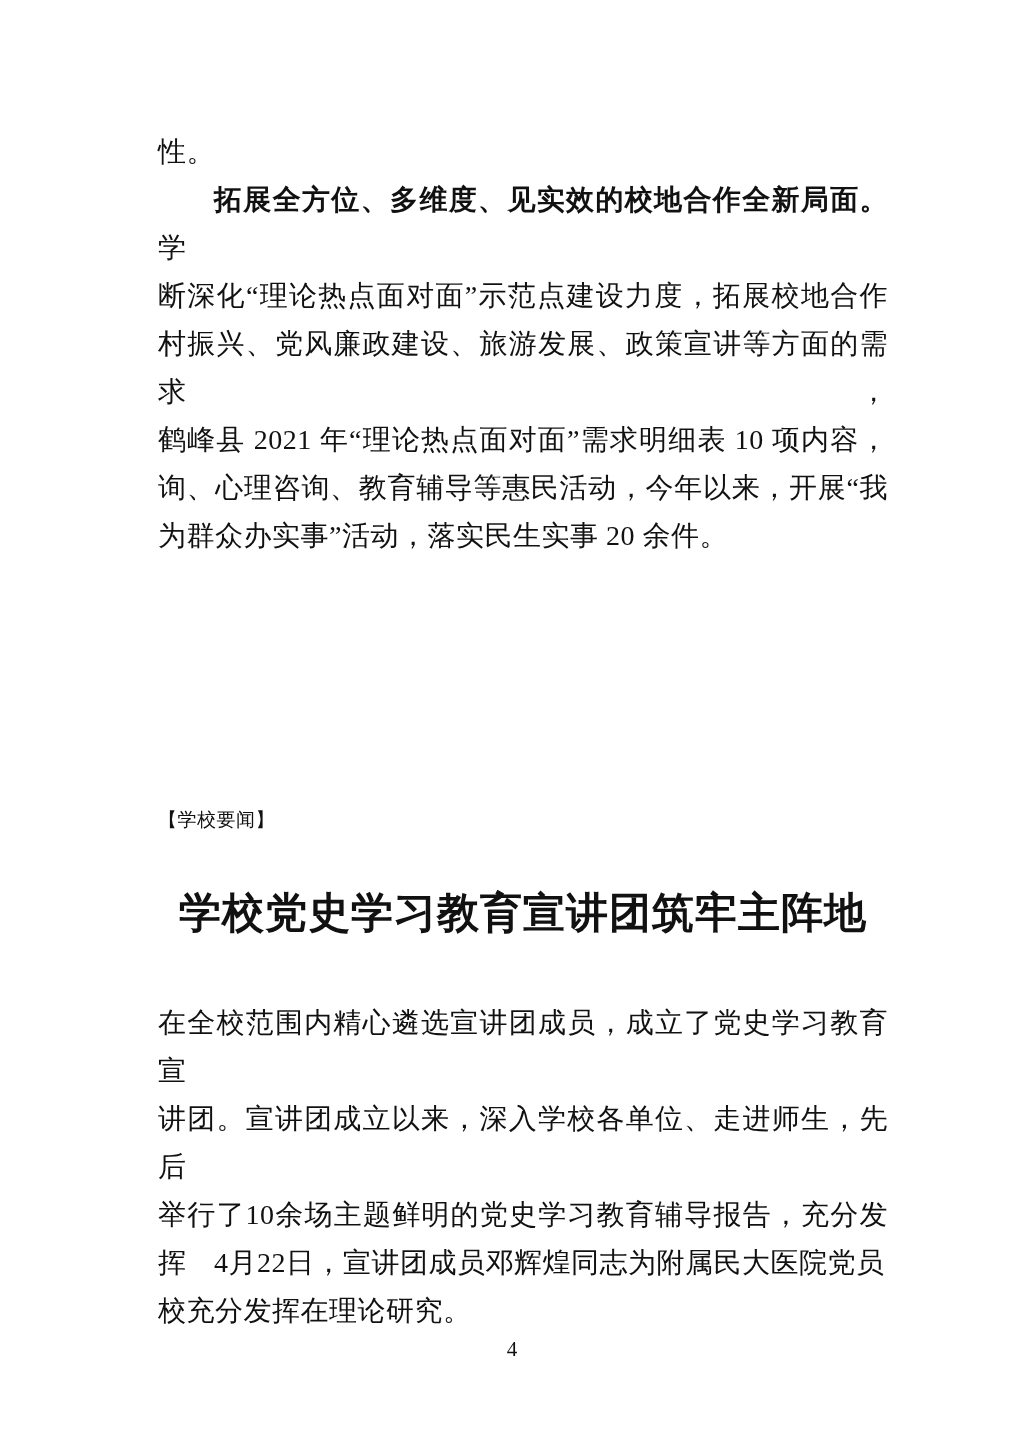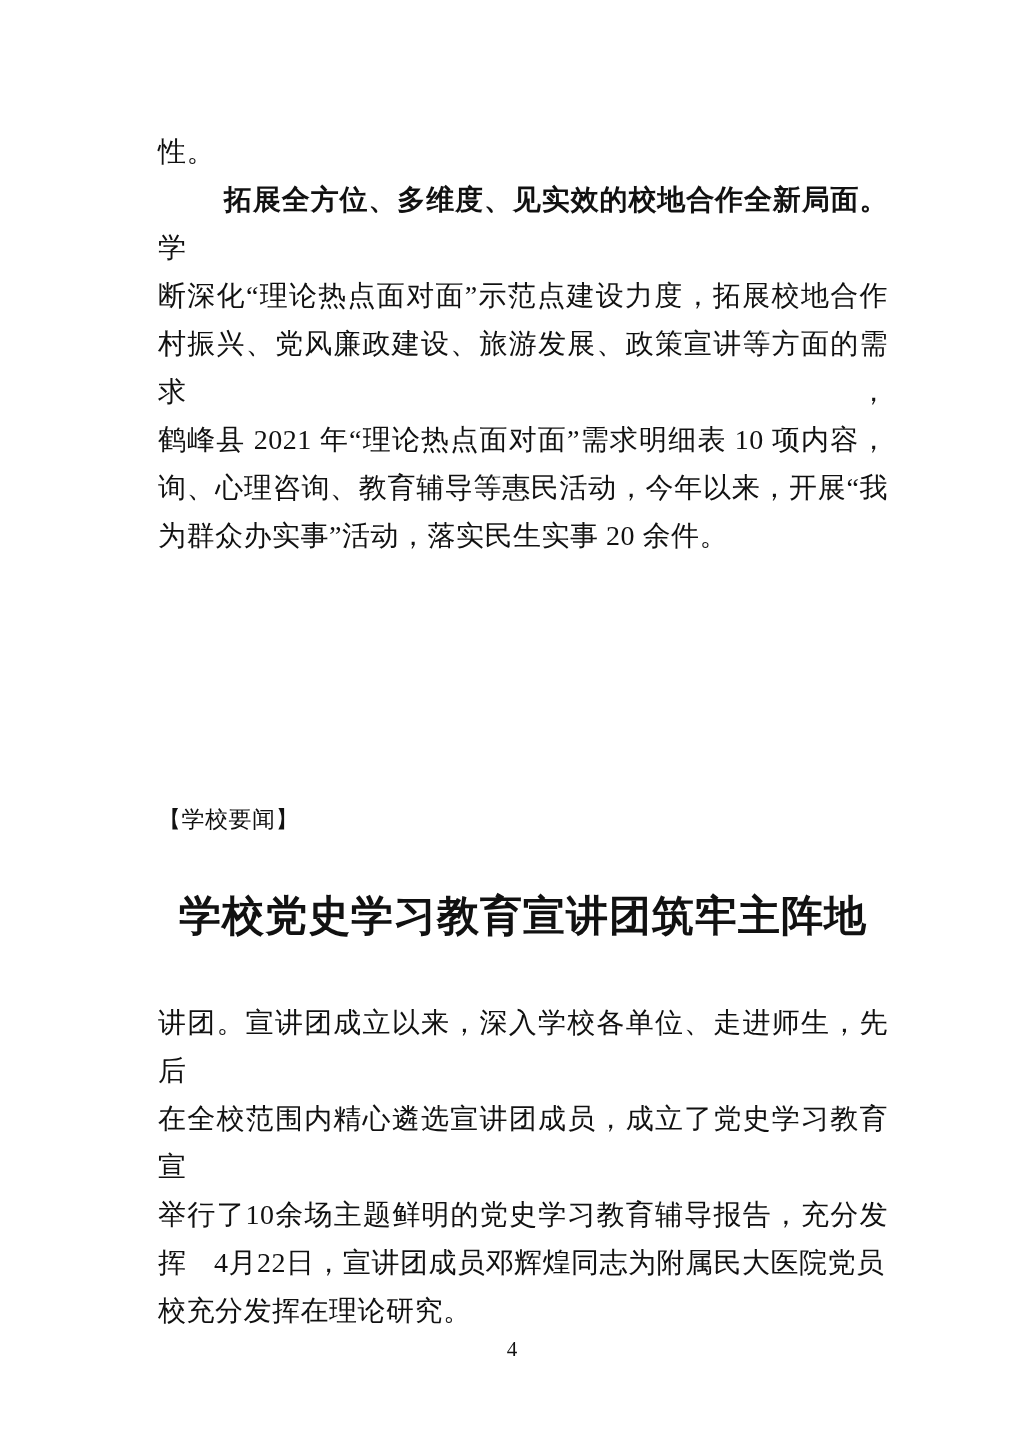--- a/index.html
+++ b/index.html
@@ -25,28 +25,27 @@
     letter-spacing: 0.5px;
   }
   .j {
     text-align: justify;
     text-align-last: justify;
   }
   .indent { text-indent: 56px; }
   .lead-bold {
     font-family: "Liberation Sans", sans-serif;
     font-weight: 700;
-    margin-left: 10px;
   }
   .section-label {
-    font-size: 23px;
+    font-size: 19px;
     line-height: 44px;
   }
   .article-title {
-    font-family: Liberation Sans, sans-serif;
+    font-family: Liberation Mono, monospace;
     font-weight: 700;
     font-size: 42px;
     line-height: 56px;
     text-align: center;
     letter-spacing: 1px;
   }
   .page-number {
     position: absolute;
     left: 0;
     top: 1336px;
@@ -76,22 +75,22 @@
 
   <div class="textblock" style="top:798px">
     <div class="line section-label">【学校要闻】</div>
   </div>
 
   <div class="textblock" style="top:888px">
     <div class="article-title">学校党史学习教育宣讲团筑牢主阵地</div>
   </div>
 
   <div class="textblock" style="top:999px">
+    <div class="line j">在全校范围内精心遴选宣讲团成员，成立了党史学习教育宣</div>
     <div class="line j">讲团。宣讲团成立以来，深入学校各单位、走进师生，先后</div>
-    <div class="line j">在全校范围内精心遴选宣讲团成员，成立了党史学习教育宣</div>
     <div class="line j">举行了10余场主题鲜明的党史学习教育辅导报告，充分发挥</div>
     <div class="line">校充分发挥在理论研究。</div>
   </div>
 
   <div class="textblock" style="top:1239px">
     <div class="line indent">4月22日，宣讲团成员邓辉煌同志为附属民大医院党员</div>
   </div>
 
   <div class="page-number">4</div>
 

